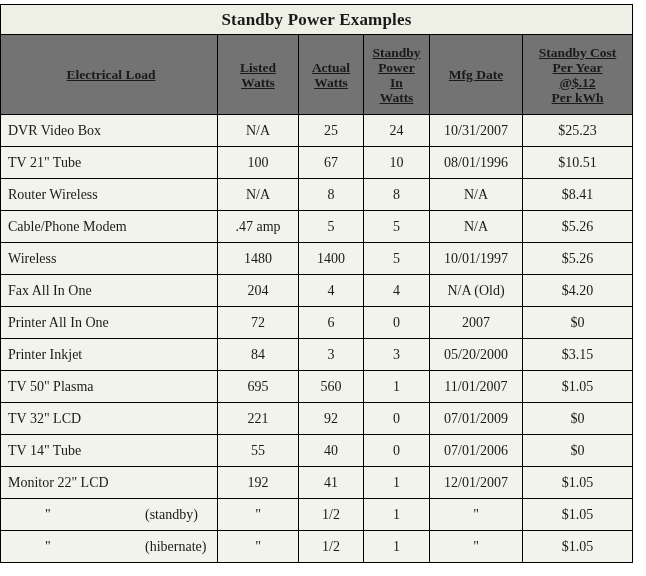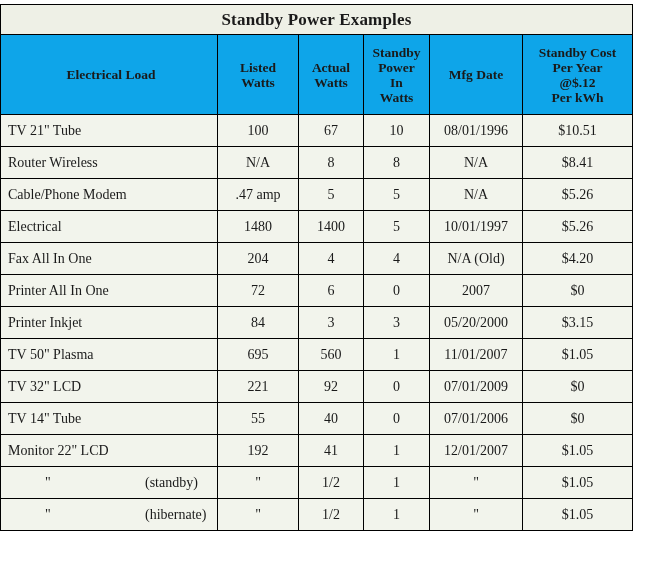--- a/index.html
+++ b/index.html
@@ -36,28 +36,29 @@
   tr.title-row td {
     background: #eef0e6;
     text-align: center;
     font-weight: bold;
     font-size: 17px;
     height: 30px;
     letter-spacing: 0.2px;
   }
   
   tr.head-row th {
-    background: #0ea5e9;
+    background: #737373;
     font-weight: bold;
     font-size: 13.5px;
     line-height: 15px;
     height: 80px;
     vertical-align: middle;
     text-align: center;
     padding: 2px 3px;
+    text-decoration: underline;
   }
   tr.head-row th.col-load {
     text-align: center;
     padding-left: 7px;
   }
   
   tbody tr.data-row td {
     background: #f2f4ec;
     height: 32px;
     font-size: 14px;
@@ -135,20 +136,28 @@
         <th>
           <span>Standby Cost</span><br>
           <span>Per Year</span><br>
           <span>@$.12</span><br>
           <span>Per kWh</span>
         </th>
       </tr>
     </thead>
     <tbody id="table-body">
         <tr class="data-row">
+          <td class="cell-load">DVR Video Box</td>
+          <td>N/A</td>
+          <td>25</td>
+          <td>24</td>
+          <td>10/31/2007</td>
+          <td>$25.23</td>
+        </tr>
+        <tr class="data-row">
           <td class="cell-load">TV 21" Tube</td>
           <td>100</td>
           <td>67</td>
           <td>10</td>
           <td>08/01/1996</td>
           <td>$10.51</td>
         </tr>
         <tr class="data-row">
           <td class="cell-load">Router Wireless</td>
           <td>N/A</td>
@@ -159,21 +168,21 @@
         </tr>
         <tr class="data-row">
           <td class="cell-load">Cable/Phone Modem</td>
           <td>.47 amp</td>
           <td>5</td>
           <td>5</td>
           <td>N/A</td>
           <td>$5.26</td>
         </tr>
         <tr class="data-row">
-          <td class="cell-load">Electrical</td>
+          <td class="cell-load">Wireless</td>
           <td>1480</td>
           <td>1400</td>
           <td>5</td>
           <td>10/01/1997</td>
           <td>$5.26</td>
         </tr>
         <tr class="data-row">
           <td class="cell-load">Fax All In One</td>
           <td>204</td>
           <td>4</td>

